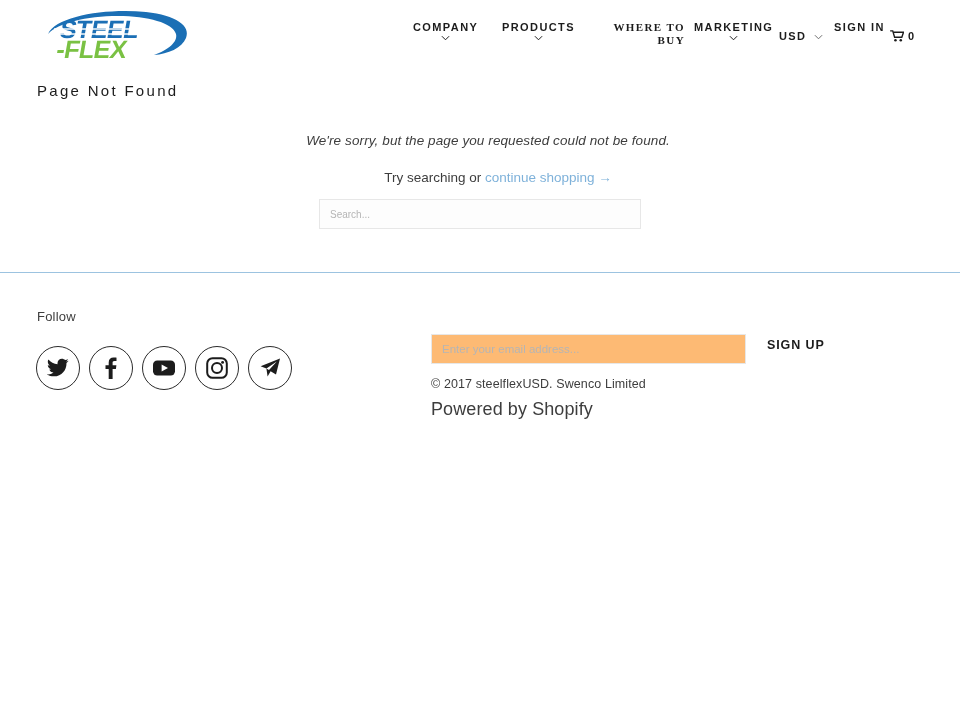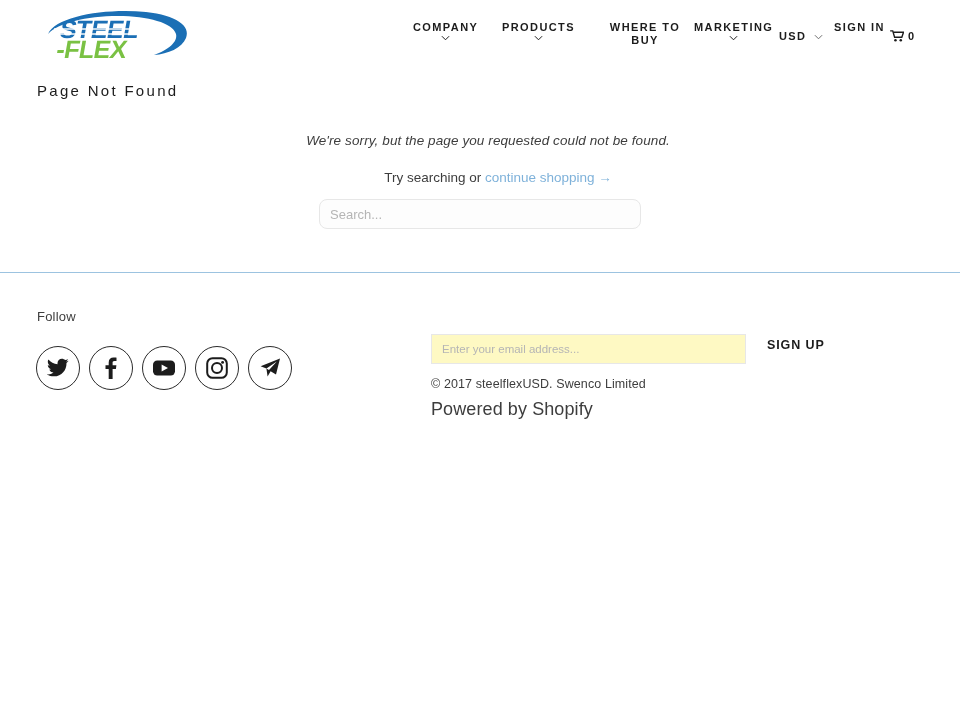--- a/index.html
+++ b/index.html
@@ -41,21 +41,21 @@
     font-size: 11px;
     font-weight: bold;
     letter-spacing: 1.4px;
     color: #1c1c1c;
     text-decoration: none;
     line-height: 13px;
     text-align: right;
     cursor: pointer;
     white-space: nowrap;
   }
-  .nav-item.wrap { text-align: center; white-space: normal; width: 80px; }
+  .nav-item.wrap { text-align: right; white-space: normal; width: 80px; font-family: Liberation Serif, serif; }
   .chev {
     display: block;
     margin: 1px auto 0 auto;
     width: 9px;
     height: 6px;
   }
   .chev.inline { display: inline-block; margin: 0 0 1px 3px; vertical-align: middle; }
 
   #nav-company   { left: 13px;  top: 3px; }
   #nav-products  { left: 102px; top: 3px; }
@@ -110,25 +110,25 @@
     top: 199px;
     width: 322px;
     height: 30px;
   }
   .search-input {
     width: 322px;
     height: 30px;
     border: 1px solid #e7e7e7;
     background: #fdfdfd;
     font-family: "Liberation Sans", sans-serif;
-    font-size: 13px;
+    font-size: 10px;
     color: #555;
     padding: 0 10px;
     outline: none;
-    border-radius: 8px;
+    border-radius: 0;
   }
   .search-input::placeholder { color: #b5b5b5; }
 
   .divider {
     position: absolute;
     left: 0;
     top: 272px;
     width: 960px;
     height: 1px;
     background: #9cc3e0;
@@ -179,21 +179,21 @@
     width: 400px;
     height: 30px;
   }
   .email-input {
     position: absolute;
     left: 0;
     top: 0;
     width: 315px;
     height: 30px;
     border: 1px solid #e7e7e7;
-    background: #fef9c3;
+    background: #fdba74;
     font-family: "Liberation Sans", sans-serif;
     font-size: 11.5px;
     color: #555;
     padding: 0 10px;
     outline: none;
     border-radius: 0;
   }
   .email-input::placeholder { color: #b5b5b5; }
   .signup-btn {
     position: absolute;

